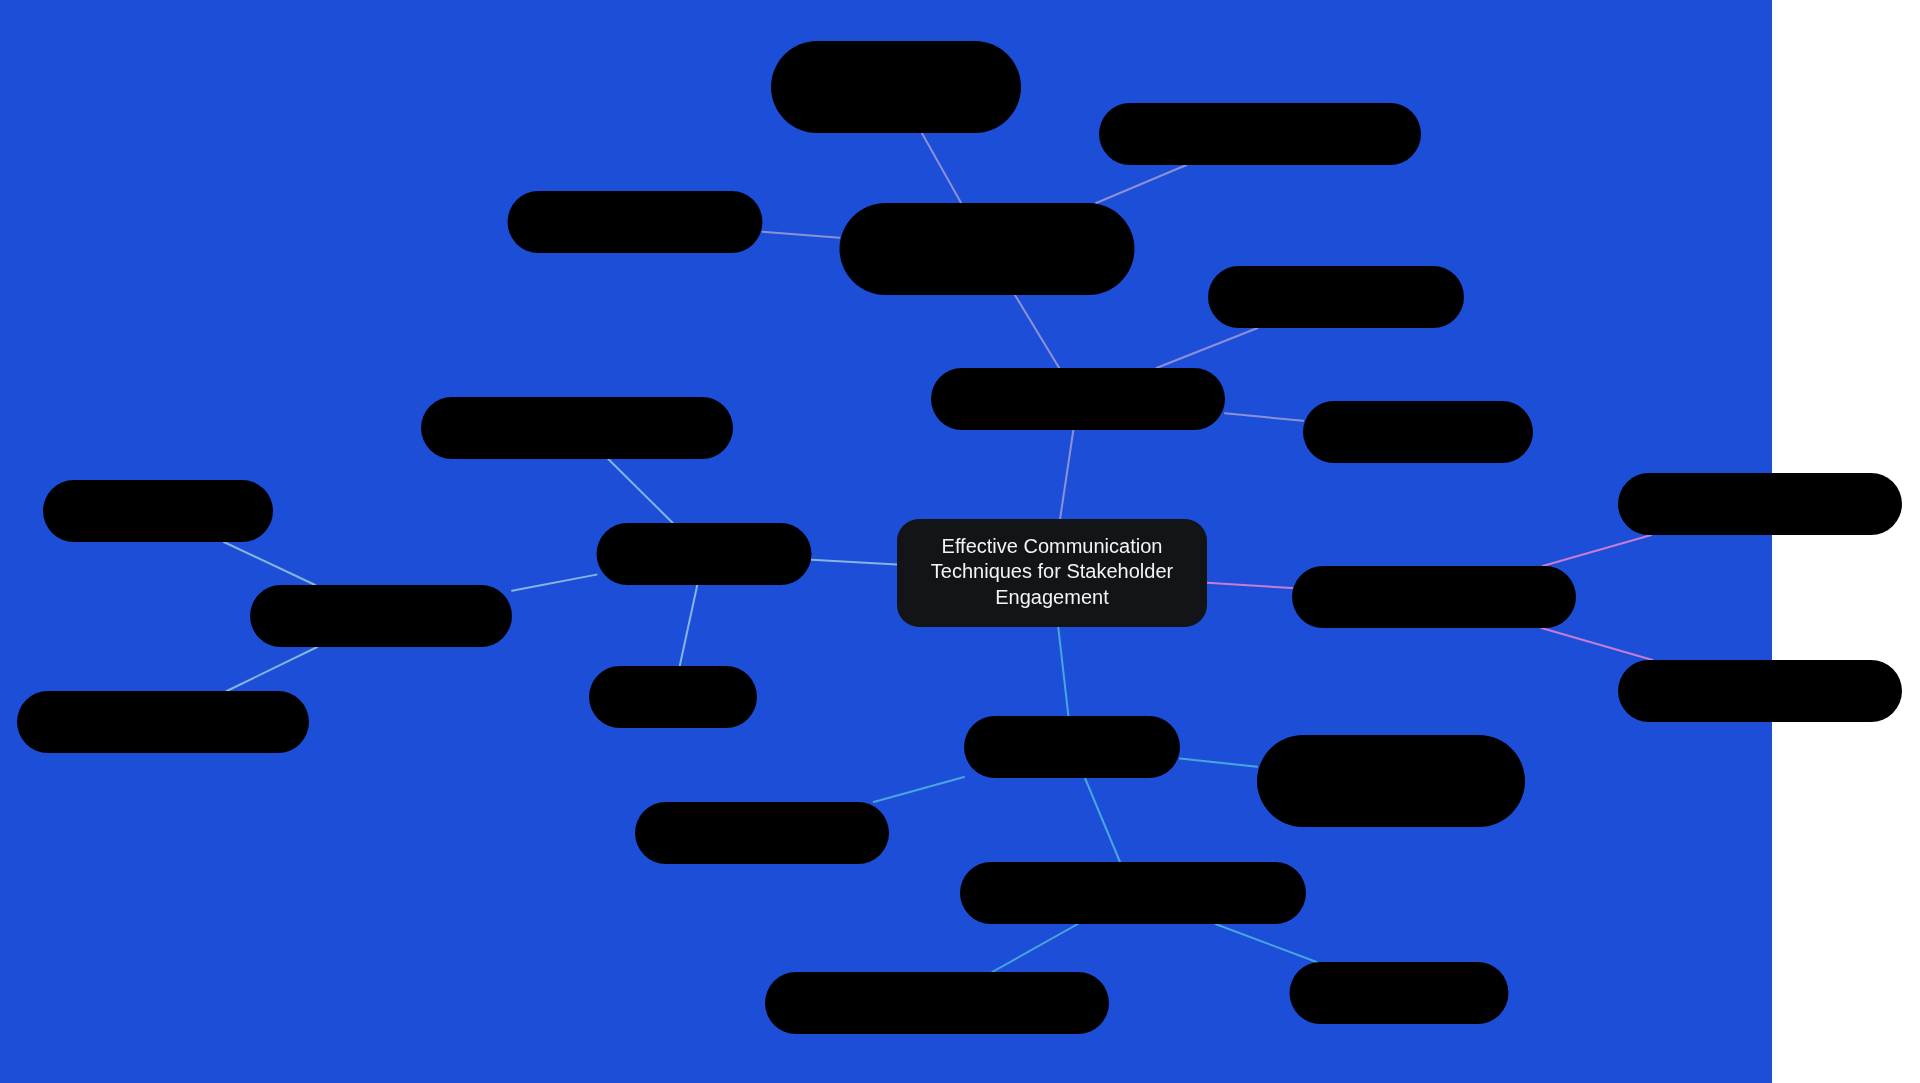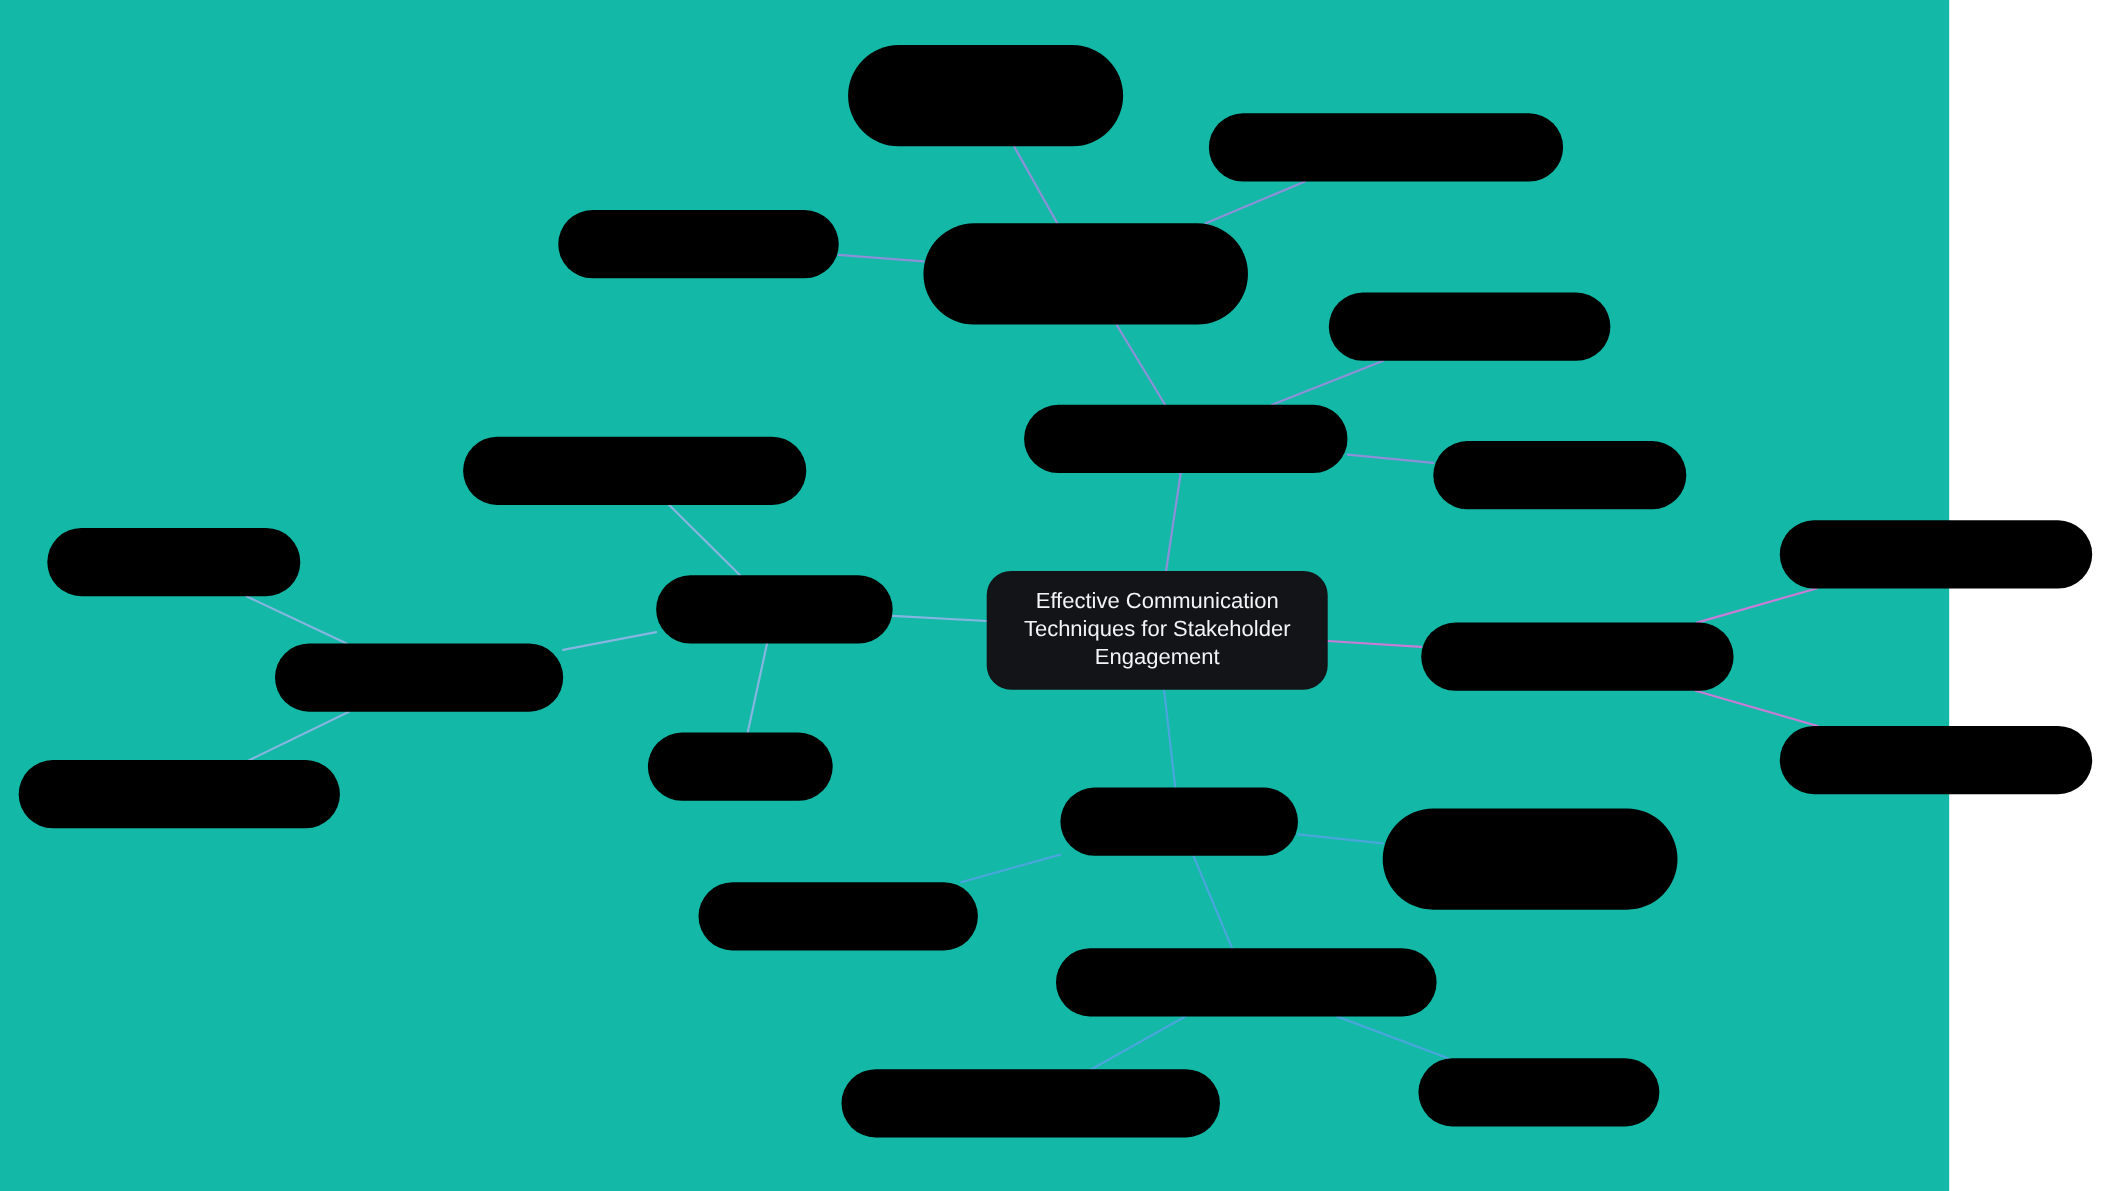--- a/index.html
+++ b/index.html
@@ -10,21 +10,21 @@
   body {
     width: 1920px;
     height: 1083px;
     font-family: "Liberation Sans", sans-serif;
     overflow: hidden;
   }
   #mindmap-root {
     position: relative;
     width: 1772px;
     height: 1083px;
-    background: #14b8a6;
+    background: #1d4ed8;
   }
   svg#mindmap-canvas {
     position: absolute;
     top: 0;
     left: 0;
     width: 1920px;
     height: 1083px;
   }
   .node-shape {
     stroke-width: 1.6;

